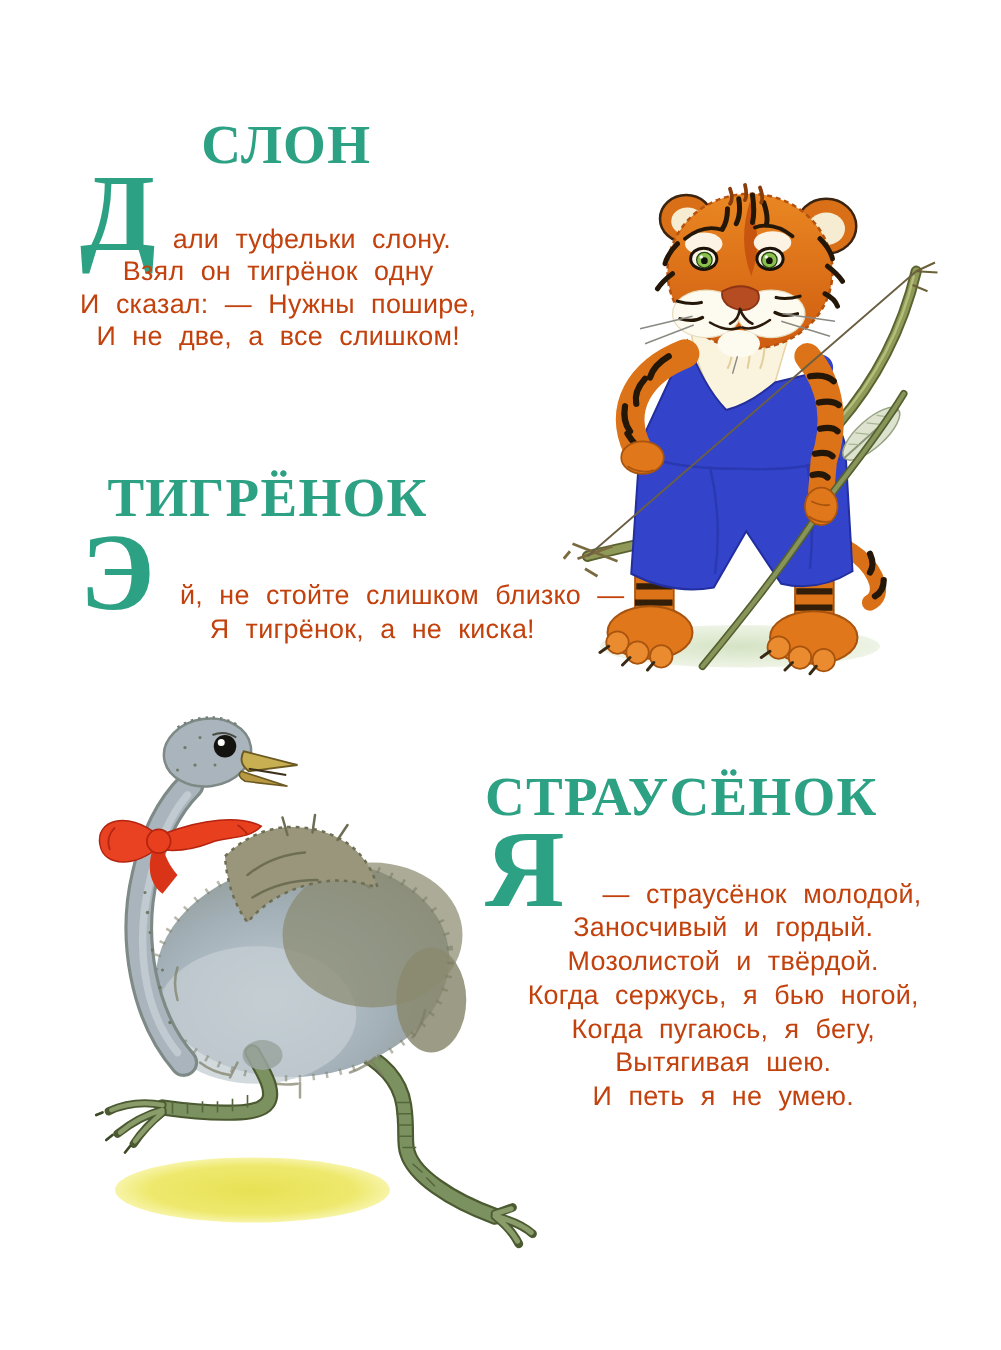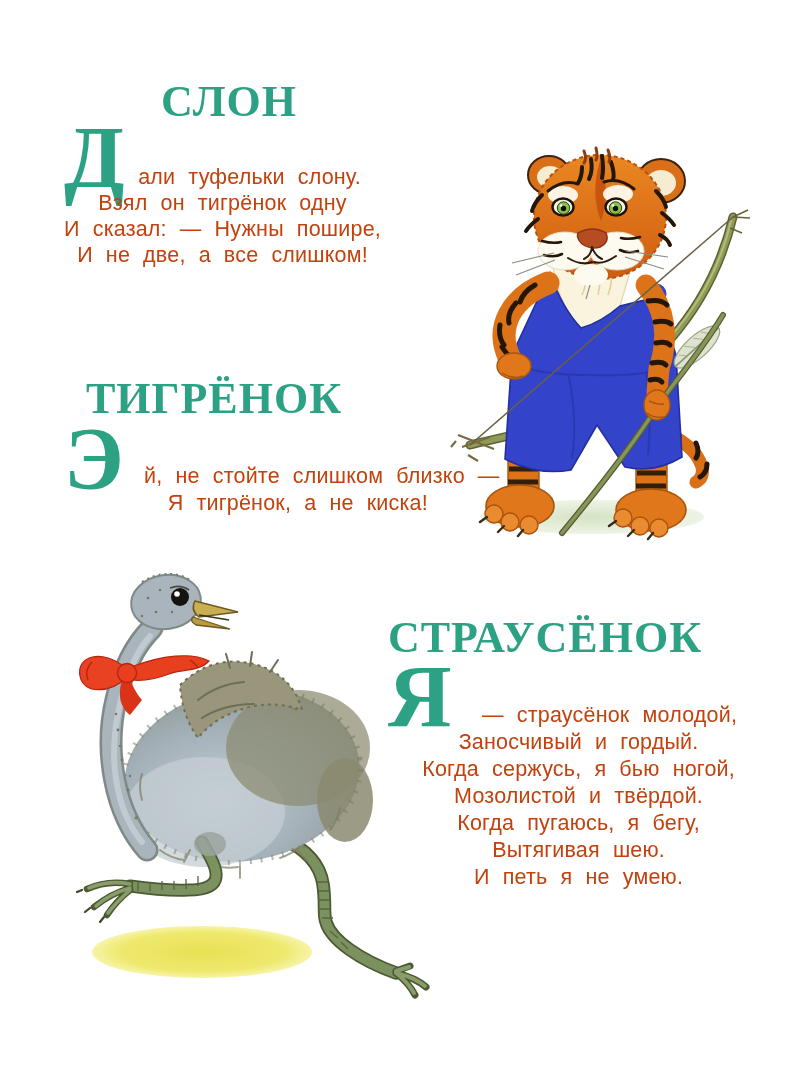--- a/index.html
+++ b/index.html
@@ -16,21 +16,21 @@
   .pline{font-size:21.5px;line-height:26px;color:#c2410c;word-spacing:0.32em;
       letter-spacing:0.2px;white-space:nowrap;text-align:center;}
   .p2 .pline, .p3 .pline{line-height:27px;margin-left:32px;}
   svg{position:absolute;pointer-events:none;}
 </style>
 </head>
 <body>
 
 <div class="page">
 
-  <div class="poem p1" style="left:64px;top:86px;width:330px;height:190px">
+  <div class="poem p1" style="left:64px;top:100px;width:330px;height:190px">
     <div class="poem-title">СЛОН</div>
     <span class="dropcap" style="left:0px;top:28px">Д</span>
     <div class="poem-lines" style="top:78px">
       <div class="pline firstline" style="padding-left:54px">али туфельки слону.</div>
       <div class="pline">Взял он тигрёнок одну</div>
       <div class="pline">И сказал: — Нужны пошире,</div>
       <div class="pline">И не две, а все слишком!</div>
     </div>
   </div>
 
@@ -42,22 +42,22 @@
       <div class="pline">Я тигрёнок, а не киска!</div>
     </div>
   </div>
 
   <div class="poem p3" style="left:388px;top:622px;width:320px;height:310px">
     <div class="poem-title" style="width:300px">СТРАУСЁНОК</div>
     <span class="dropcap" style="left:0px;top:31px">Я</span>
     <div class="poem-lines" style="top:80px">
       <div class="pline firstline" style="padding-left:62px">— страусёнок молодой,</div>
       <div class="pline">Заносчивый и гордый.</div>
+      <div class="pline">Мозолистой и твёрдой.</div>
       <div class="pline">Когда сержусь, я бью ногой,</div>
-      <div class="pline">Мозолистой и твёрдой.</div>
       <div class="pline">Когда пугаюсь, я бегу,</div>
       <div class="pline">Вытягивая шею.</div>
       <div class="pline">И петь я не умею.</div>
     </div>
   </div>
 
   <svg style="left:450px;top:125px" width="350" height="420" viewBox="0 0 350 420" role="img" aria-label="Тигрёнок в синем комбинезоне с луком и стрелой">
     <defs>
       <linearGradient id="tfur" x1="0" y1="0" x2="0" y2="1">
         <stop offset="0" stop-color="#ea8722"></stop>

